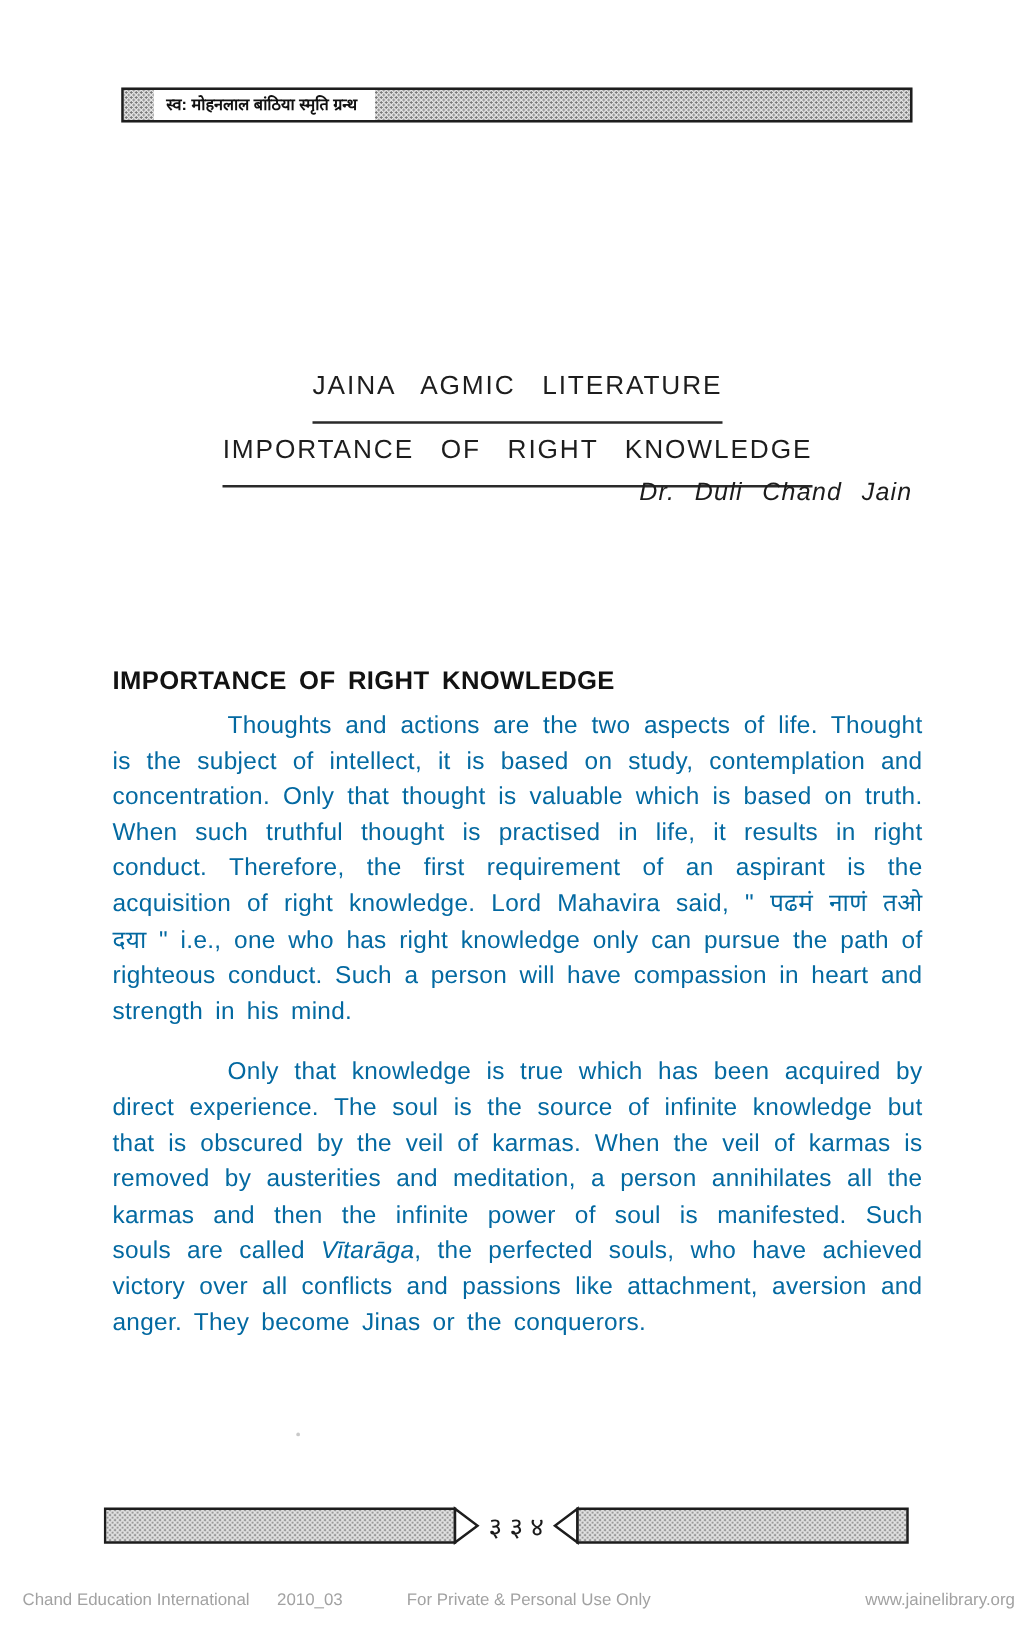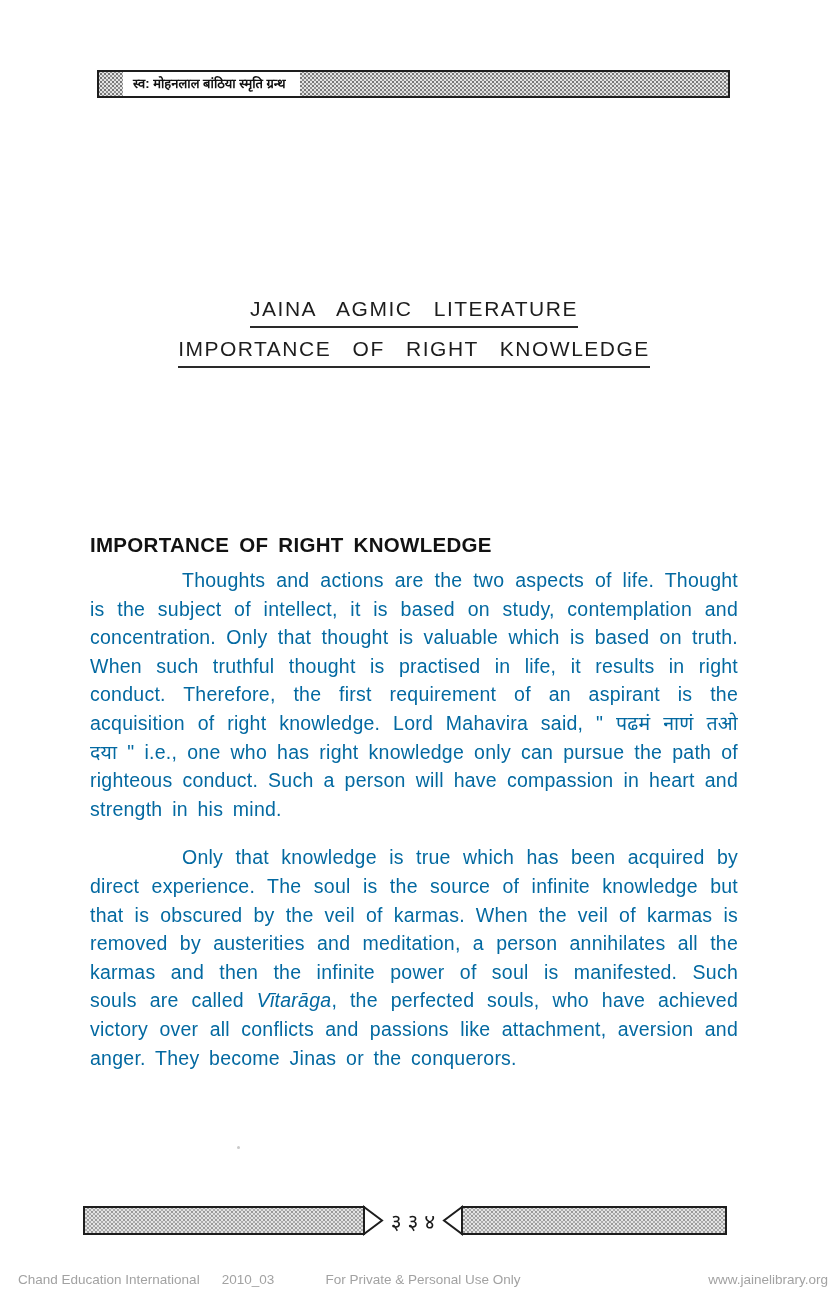--- a/index.html
+++ b/index.html
@@ -46,21 +46,21 @@
     width: 648px;
     text-align: center;
   }
   .title-line {
     display: inline-block;
     font-size: 21px;
     letter-spacing: 1.5px;
     word-spacing: 14px;
     color: #1d1d1d;
     border-bottom: 2px solid #2a2a2a;
-    padding-bottom: 5px;
+    padding-bottom: 16px;
     margin-bottom: 9px;
     white-space: nowrap;
   }
 
   
   .byline {
     position: absolute;
     right: 98px; top: 383px;
     text-align: right;
     font-style: italic;
@@ -115,21 +115,21 @@
     position: absolute;
     left: 0; top: 1270px;
     width: 828px;
     height: 20px;
     font-size: 13.5px;
     color: #a2a2a2;
   }
   .bottom-footer .left  { position: absolute; left: 18px; top: 2px; }
   .bottom-footer .code  { margin-left: 22px; }
   .bottom-footer .center{ position: absolute; left: 18px; right: 0; top: 2px; text-align: center; }
-  .bottom-footer .right { position: absolute; right: 0; top: 2px; }
+  .bottom-footer .right { position: absolute; right: 16px; top: 2px; }
 
   .scan-speck {
     position: absolute;
     width: 3px; height: 3px;
     border-radius: 50%;
     background: #c9c9c9;
   }
 </style>
 </head>
 <body>
@@ -139,20 +139,21 @@
   <div class="header-band">
     <span class="header-label">स्व: मोहनलाल बांठिया स्मृति ग्रन्थ</span>
   </div>
 
   <div class="title-block">
     <div><span class="title-line">JAINA AGMIC LITERATURE</span></div>
     <div><span class="title-line">IMPORTANCE OF RIGHT KNOWLEDGE</span></div>
   </div>
 
   <div class="byline">
+    <div class="author">Dr. Duli Chand Jain</div>
   </div>
 
   <h2 class="section-heading">IMPORTANCE OF RIGHT KNOWLEDGE</h2>
 
   <div class="body-text">
     <p class="para"><span>Thoughts and actions are the two aspects of life. Thought is the subject of intellect, it is based on study, contemplation and concentration.  Only that thought is valuable which is based on truth.  When such truthful thought is practised in life, it results in right conduct. Therefore, the first requirement of an aspirant is the acquisition of right knowledge.  Lord Mahavira said, " </span><span class="deva">पढमं नाणं तओ दया</span><span> " i.e., one who has right knowledge only can pursue the path of righteous conduct.  Such a person will have compassion in heart and strength in his mind.</span></p>
     <p class="para"><span>Only that knowledge is true which has been acquired by direct experience.  The soul is the source of infinite knowledge but that is obscured by the veil of karmas. When the veil of karmas is removed by austerities and meditation, a person annihilates all the karmas and then the infinite power of soul is manifested.  Such souls are called </span><span class="term-italic">Vītarāga</span><span>, the perfected souls, who have achieved victory over all conflicts and passions like attachment, aversion and anger.  They become Jinas or the conquerors.</span></p>
   </div>
 
   <svg class="footer-band" width="660" height="36" viewBox="0 0 660 36">

